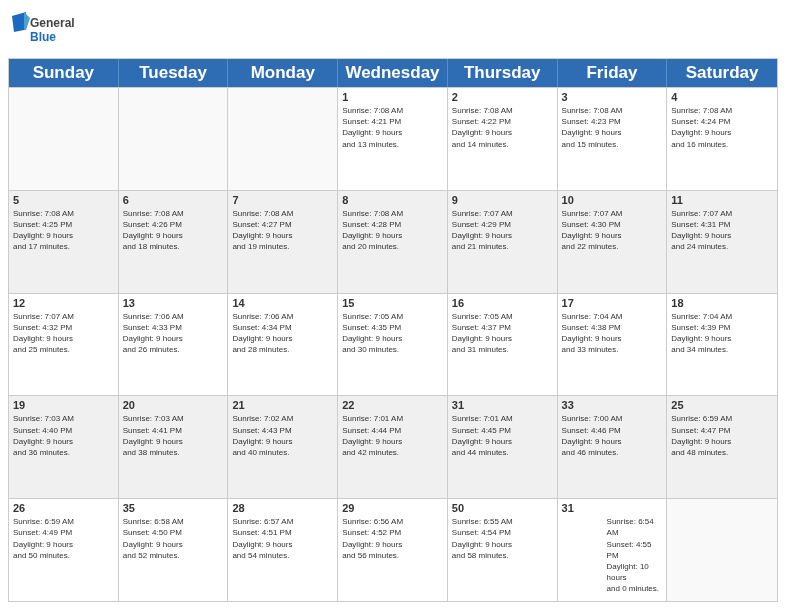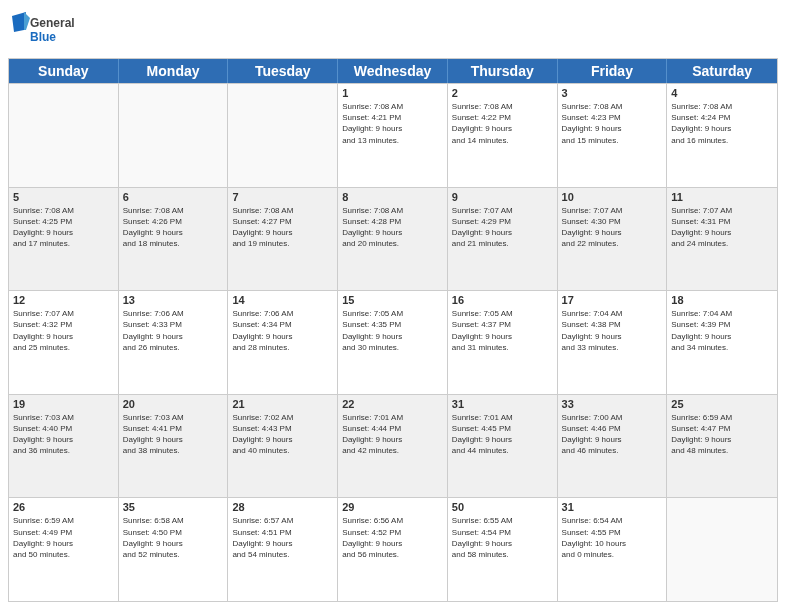--- a/index.html
+++ b/index.html
@@ -46,21 +46,21 @@
       flex-direction: column;
       border: 1px solid #ccc;
     }
     .cal-header {
       display: grid;
       grid-template-columns: repeat(7, 1fr);
       background: #2e6db4;
     }
     .cal-header-cell {
       color: #fff;
-      font-size: 14px;
+      font-size: 17px;
       font-weight: bold;
       text-align: center;
       padding: 4px 2px;
       border-right: 1px solid #5590cc;
     }
     .cal-header-cell:last-child { border-right: none; }
     .cal-body {
       flex: 1;
       display: flex;
       flex-direction: column;
@@ -110,22 +110,22 @@
 </div>
     <div class="title-block">
       <div class="month-title"></div>
       <div class="subtitle"></div>
     </div>
   </div>
 
   <div class="calendar">
     <div class="cal-header">
     <div class="cal-header-cell">Sunday</div>
+        <div class="cal-header-cell">Tuesday</div>
         <div class="cal-header-cell">Monday</div>
-        <div class="cal-header-cell">Tuesday</div>
         <div class="cal-header-cell">Wednesday</div>
         <div class="cal-header-cell">Thursday</div>
         <div class="cal-header-cell">Friday</div>
         <div class="cal-header-cell">Saturday</div>
       </div>
     <div class="cal-body">
     <div class="cal-row">
           <div class="cal-cell empty"></div>
           <div class="cal-cell empty"></div>
           <div class="cal-cell empty"></div>
@@ -342,21 +342,21 @@
           </div>
           <div class="cal-cell">
             <div class="day-num">50</div>
             <div class="day-info" style="white-space: pre-line;">Sunrise: 6:55 AM
 Sunset: 4:54 PM
 Daylight: 9 hours
 and 58 minutes.</div>
           </div>
           <div class="cal-cell">
             <div class="day-num">31</div>
-            <div class="day-info" style="white-space: pre-line;">Sunrise: 6:54 AM
+            <div class="day-info" style="white-space: pre-line; margin-left: 45px;">Sunrise: 6:54 AM
 Sunset: 4:55 PM
 Daylight: 10 hours
 and 0 minutes.</div>
           </div>
           <div class="cal-cell empty"></div>
         </div>
       </div>
   </div>
 </div>
 

